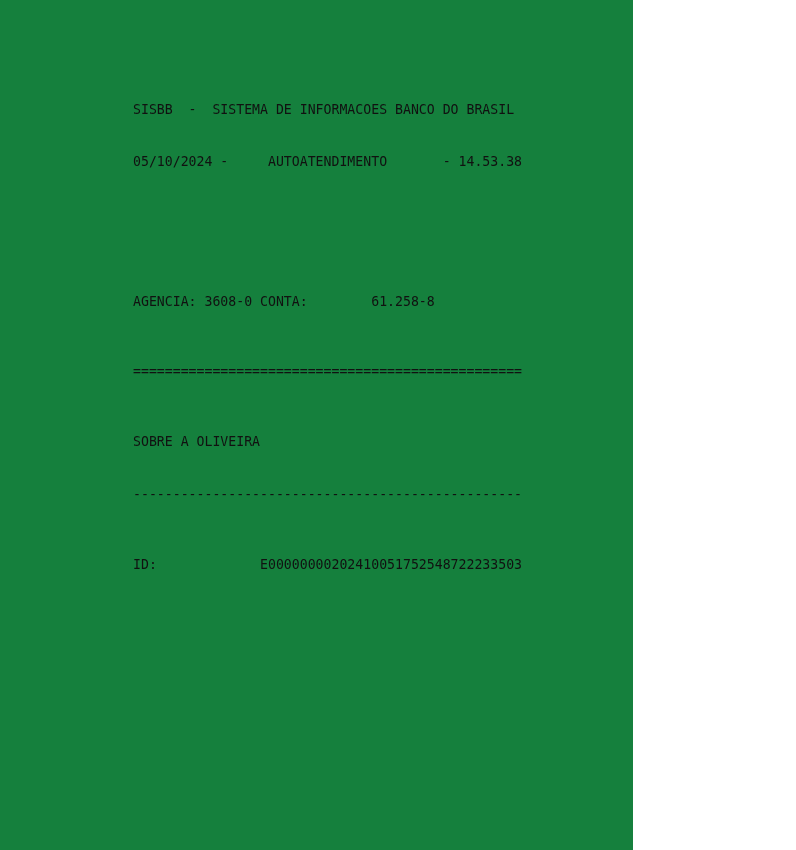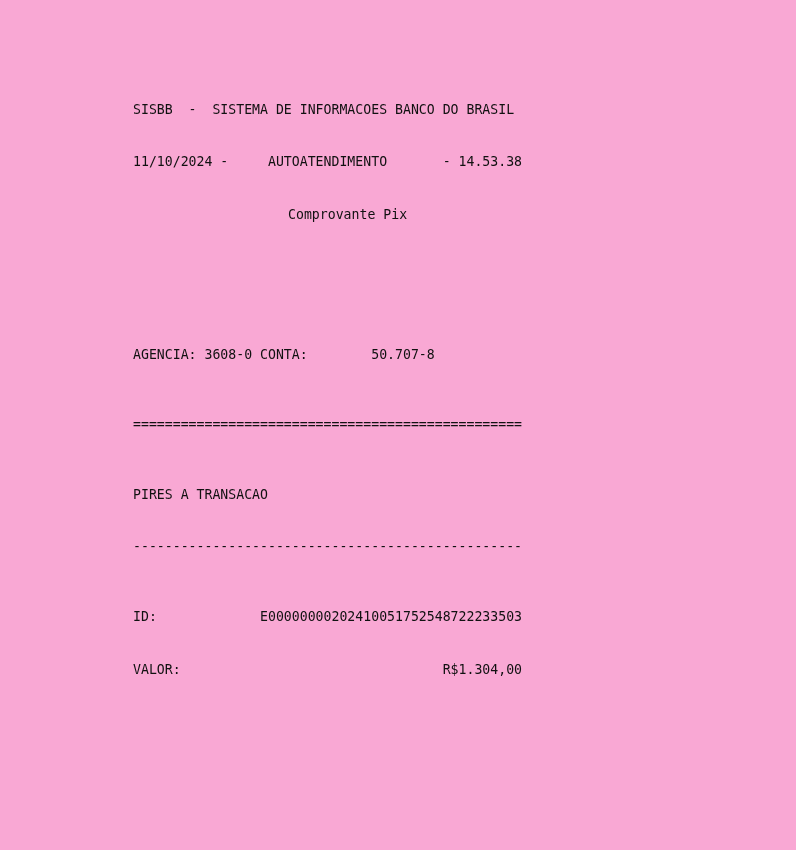--- a/index.html
+++ b/index.html
@@ -7,23 +7,23 @@
     padding: 0;
     background: #ffffff;
   }
   body {
     width: 796px;
     height: 850px;
     font-family: "DejaVu Sans Mono", "Liberation Mono", monospace;
   }
   .page {
     position: relative;
-    width: 796px;
+    width: 633px;
     height: 850px;
-    background: #f9a8d4;
+    background: #15803d;
   }
   .receipt {
     position: absolute;
     left: 133px;
     top: 48px;
     width: 470px;
     color: #111111;
     font-family: "DejaVu Sans Mono", "Liberation Mono", monospace;
     font-size: 13.2px;
     line-height: 17.5px;
@@ -46,34 +46,32 @@
     height: 17.5px;
   }
 </style>
 </head>
 <body>
 
 <div class="page">
   <div class="receipt">
 
     <span class="line">SISBB  -  SISTEMA DE INFORMACOES BANCO DO BRASIL</span>
-    <span class="line">11/10/2024 -     AUTOATENDIMENTO       - 14.53.38</span>
-    <span class="line" style="padding-left:155px">Comprovante Pix</span>
+    <span class="line">05/10/2024 -     AUTOATENDIMENTO       - 14.53.38</span>
 
     <span class="blank"></span>
 
-    <span class="line">AGENCIA: 3608-0 CONTA:        50.707-8</span>
+    <span class="line">AGENCIA: 3608-0 CONTA:        61.258-8</span>
 
     <span class="rule">=================================================</span>
 
-    <span class="line">PIRES A TRANSACAO</span>
+    <span class="line">SOBRE A OLIVEIRA</span>
     <span class="rule">-------------------------------------------------</span>
 
     <span class="line">ID:             E00000000202410051752548722233503</span>
-    <span class="line">VALOR:                                 R$1.304,00</span>
     
 
     
 
     
     
     
     
     
     

